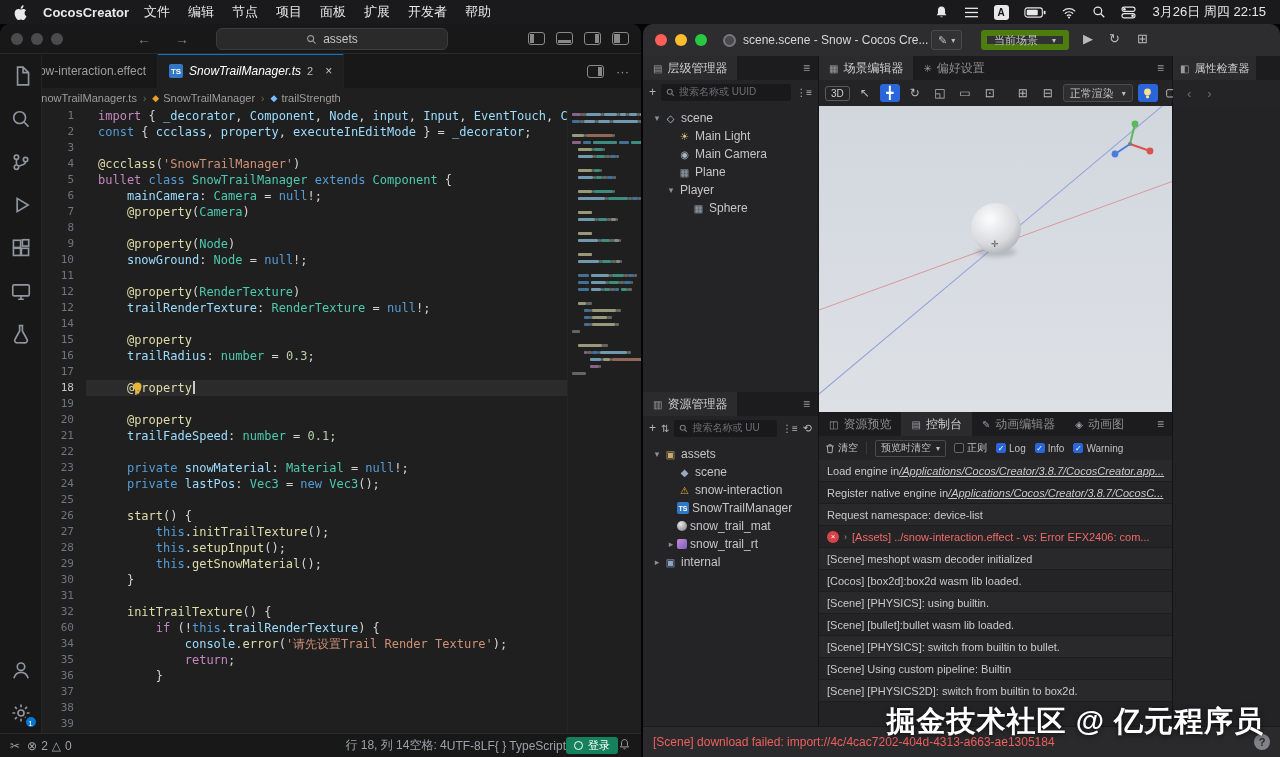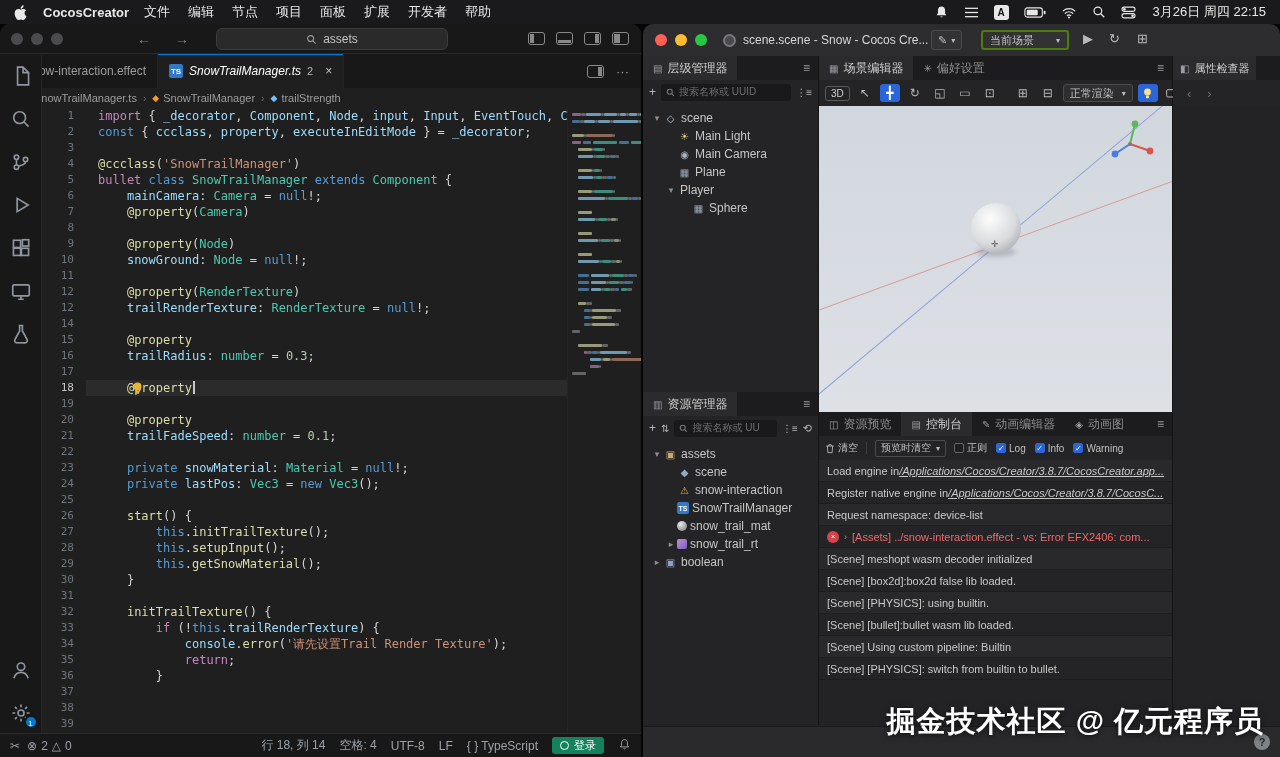--- a/index.html
+++ b/index.html
@@ -62,38 +62,38 @@
   .bulb{position:absolute;left:46px;top:273px;z-index:5;}
   .minimap{width:74px;flex:none;background:#1f1f1f;padding-top:3px;overflow:hidden;border-left:1px solid #252525;}
   .mm-line{height:7px;display:flex;align-items:center;padding-left:4px;overflow:hidden;}
   .mm-line span{height:3px;border-radius:1px;opacity:.65;flex:none;}
 
   .tk-kw{color:#569cd6;} .tk-ctrl{color:#c586c0;} .tk-var{color:#9cdcfe;} .tk-type{color:#4ec9b0;}
   .tk-fn{color:#dcdcaa;} .tk-str{color:#ce9178;} .tk-num{color:#b5cea8;} .tk-pl{color:#d4d4d4;}
 
   .vsc-status{position:absolute;left:0;right:0;bottom:0;height:24px;background:#181818;border-top:1px solid #2b2b2b;display:flex;align-items:center;font-size:12px;color:#9da2a8;padding:0 10px;gap:7px;z-index:6;}
   .st-group{display:flex;align-items:center;gap:4px;}
-  .st-right{margin-left:auto;display:flex;align-items:center;gap:14px;white-space:nowrap;}
+  .st-right{margin-left:auto;display:flex;align-items:center;white-space:nowrap;}
   .signin{background:#16825d;color:#fff;border-radius:3px;padding:1px 8px;display:flex;align-items:center;gap:5px;font-size:11px;}
   .signin::before{content:"";width:7px;height:7px;border:1.2px solid #fff;border-radius:50%;}
 
   .vsc-activity{position:absolute;left:0;top:31px;bottom:24px;width:42px;background:#181818;border-right:1px solid #252525;display:flex;flex-direction:column;align-items:center;padding:9px 0 8px;gap:19px;z-index:5;}
   .act-ic{width:24px;height:24px;display:flex;align-items:center;justify-content:center;position:relative;}
   .act-ic svg{stroke:#9096a0;fill:none;stroke-width:1.2;}
   .act-ic.push{margin-top:auto;}
   .badge{position:absolute;right:-5px;bottom:-4px;background:#0078d4;color:#fff;font-size:8px;width:14px;height:14px;border-radius:50%;line-height:14px;text-align:center;border:2px solid #181818;}
 
   
   #cocos{position:absolute;left:643px;top:24px;width:637px;height:733px;background:#141414;border-radius:10px 10px 0 0;overflow:hidden;}
   .cc-title{position:absolute;left:0;top:0;right:0;height:32px;background:#2d2d2f;display:flex;align-items:center;padding:0 12px;}
   .tl.r{background:#ff5f57;} .tl.y{background:#febc2e;} .tl.g{background:#28c840;}
   .cc-file-ic{width:13px;height:13px;border-radius:50%;background:#4a4a4e;border:2px solid #77777c;margin:0 7px 0 16px;flex:none;}
   .cc-title-text{font-size:12px;color:#d6d6d6;white-space:nowrap;}
   .cc-pen{position:absolute;left:288px;top:6px;height:20px;border:1px solid #4a4a4c;border-radius:3px;padding:0 6px;color:#bdbdbd;font-size:11px;display:flex;align-items:center;gap:4px;background:#323234;}
-  .cc-select{position:absolute;left:338px;top:6px;width:88px;height:20px;border:2px solid #4d7c0f;border-radius:3px;color:#c0c0c0;font-size:11px;display:flex;align-items:center;justify-content:space-between;padding:0 7px;background:#323234;}
+  .cc-select{position:absolute;left:338px;top:6px;width:88px;height:20px;border:6px solid #4d7c0f;border-radius:3px;color:#c0c0c0;font-size:11px;display:flex;align-items:center;justify-content:space-between;padding:0 7px;background:#323234;}
   .cc-tbtn{position:absolute;top:7px;color:#b9b9b9;font-size:13px;}
 
   .panel{position:absolute;background:#242426;}
   .head{background:#1c1c1e;display:flex;align-items:center;}
   .head-tab{height:100%;display:flex;align-items:center;gap:5px;padding:0 10px;background:#2b2b2d;color:#cfcfcf;font-size:12px;white-space:nowrap;}
   .head-tab.off{background:transparent;color:#8d8d90;}
   .head-ic{color:#9a9aa0;font-size:10px;}
   .head-menu{margin-left:auto;color:#9a9a9a;padding-right:8px;font-size:12px;}
   .tools{display:flex;align-items:center;gap:5px;padding:0 6px;background:#242426;}
   .tool-glyph{color:#b5b5b5;font-size:12px;flex:none;}
@@ -299,21 +299,21 @@
           <div class="num">23</div>
           <div class="num">24</div>
           <div class="num">25</div>
           <div class="num">26</div>
           <div class="num">27</div>
           <div class="num">28</div>
           <div class="num">29</div>
           <div class="num">30</div>
           <div class="num">31</div>
           <div class="num">32</div>
-          <div class="num">33</div>
+          <div class="num">60</div>
           <div class="num">34</div>
           <div class="num">35</div>
           <div class="num">36</div>
           <div class="num">37</div>
           <div class="num">38</div>
           <div class="num">39</div>
         </div>
       <div class="codewrap" id="codewrap">
         <span class="bulb">
           <svg width="11" height="13">
@@ -794,21 +794,21 @@
           <span class="tlabel">snow_trail_mat</span>
         </div>
         <div class="trow" style="padding-left: 22px;">
           <span class="arrow">▸</span>
           <span class="nic nic-rt"></span>
           <span class="tlabel">snow_trail_rt</span>
         </div>
         <div class="trow" style="padding-left: 8px;">
           <span class="arrow">▸</span>
           <span class="nic nic-bundle2">▣</span>
-          <span class="tlabel">boolean</span>
+          <span class="tlabel">internal</span>
         </div>
       </div>
 
     <div class="panel head" style="left:176px;top:32px;width:353px;height:24px;">
       <span class="head-tab">
           <span class="head-ic">▦</span>
           <span>场景编辑器</span>
         </span>
       <span class="head-tab off">
           <span class="head-ic">✳</span>
@@ -929,47 +929,51 @@
         </div>
         <div class="con-row error">
           <span class="err-ic">×</span>
           <span class="chev">›</span>
           <span>[Assets] ../snow-interaction.effect - vs: Error EFX2406: com...</span>
         </div>
         <div class="con-row">
           <span>[Scene] meshopt wasm decoder initialized</span>
         </div>
         <div class="con-row">
-          <span>[Scene] [box2d]:box2d false lib loaded.</span>
+          <span>[Cocos] [box2d]:box2d wasm lib loaded.</span>
         </div>
         <div class="con-row">
           <span>[Scene] [PHYSICS]: using builtin.</span>
         </div>
         <div class="con-row">
           <span>[Scene] [bullet]:bullet wasm lib loaded.</span>
         </div>
         <div class="con-row">
+          <span>[Scene] [PHYSICS]: switch from builtin to bullet.</span>
+        </div>
+        <div class="con-row">
           <span>[Scene] Using custom pipeline: Builtin</span>
         </div>
         <div class="con-row">
-          <span>[Scene] [PHYSICS]: switch from builtin to bullet.</span>
+          <span>[Scene] [PHYSICS2D]: switch from builtin to box2d.</span>
         </div>
       </div>
 
     <div class="panel head" style="left:530px;top:32px;width:107px;height:24px;">
       <span class="head-tab" style="padding:0 7px;font-size:11px;">
           <span class="head-ic">◧</span>
           <span>属性检查器</span>
         </span>
     </div>
     <div class="panel insp-nav" style="left:530px;top:56px;width:107px;height:26px;">
       <span>‹</span>
       <span>›</span>
     </div>
     <div class="panel" style="left:530px;top:82px;width:107px;height:620px;background:#232325;"></div>
 
     <div class="cc-footer">
+      <span class="foot-err">[Scene] download failed: import://4c/4cac7202-404d-4313-a663-ae1305184</span>
       <span class="help">?</span>
     </div>
   </div>
 
   <div class="watermark">掘金技术社区 @ 亿元程序员</div>
 </div>
 
 </body></html>

